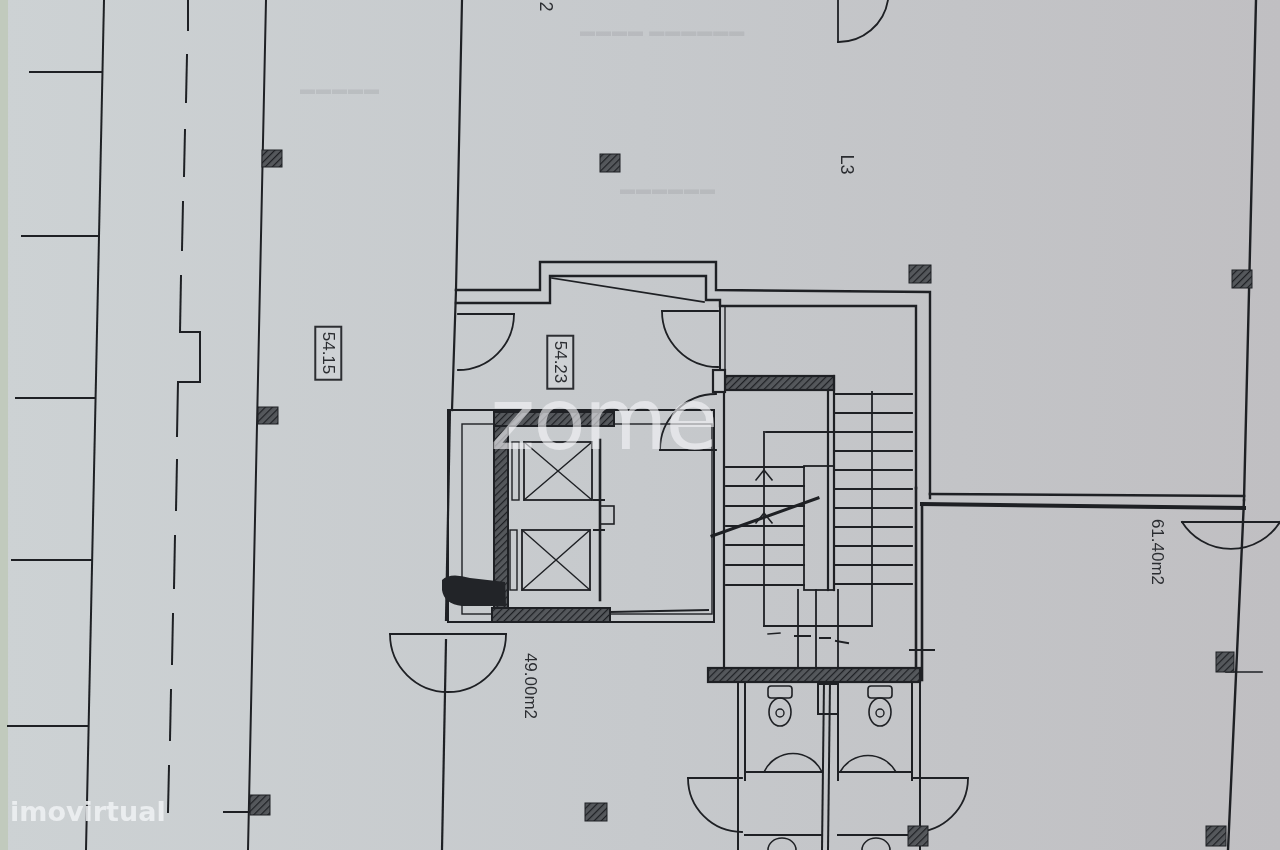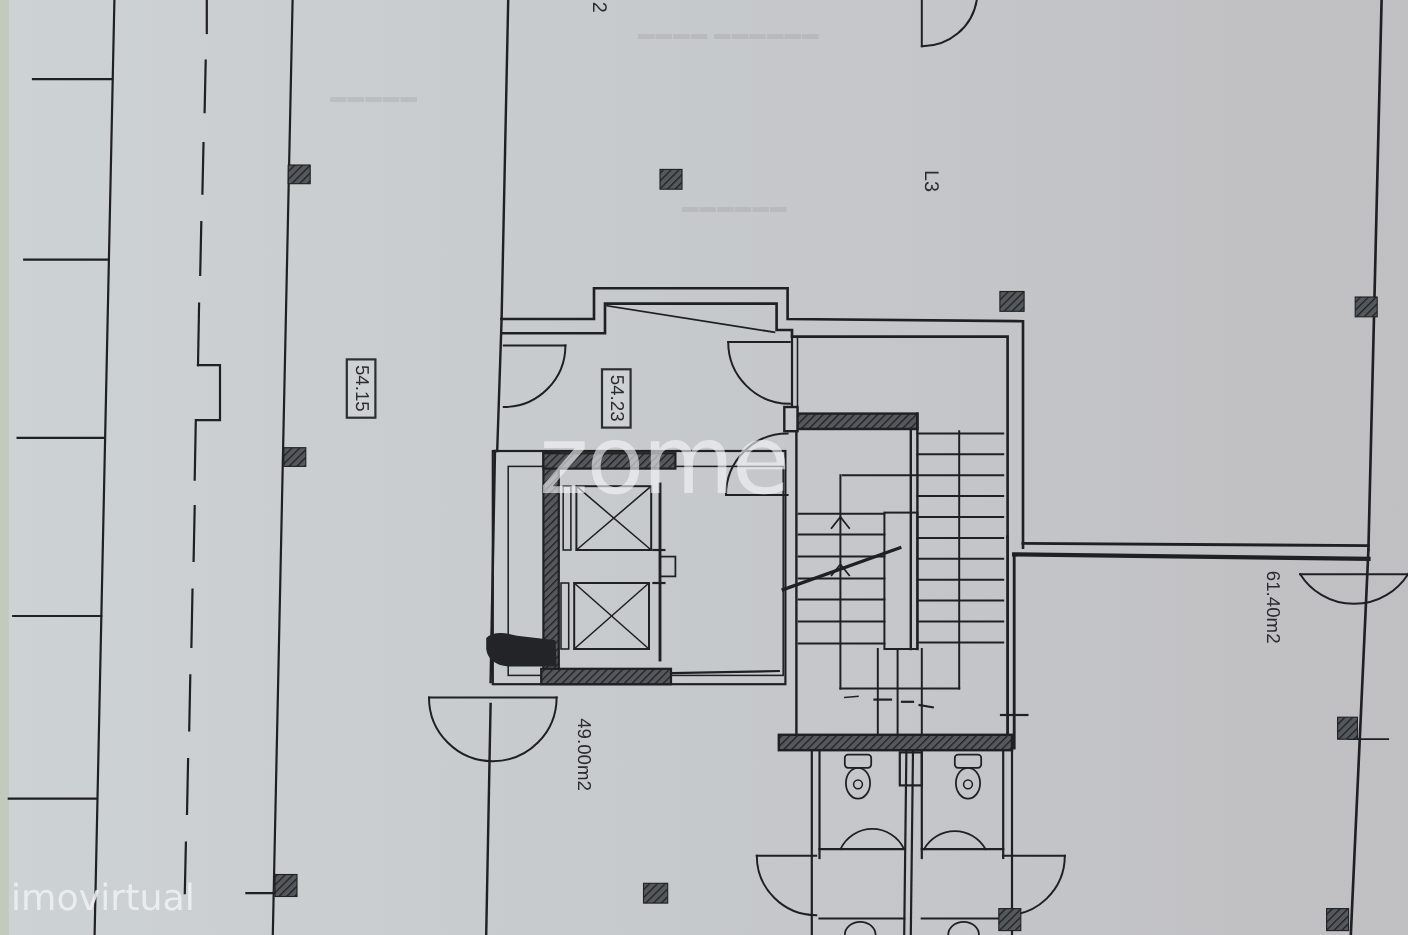--- a/index.html
+++ b/index.html
@@ -2,21 +2,21 @@
 <html><head>
   <meta charset="utf-8">
   <style>
     html, body { margin:0; padding:0; }
     body { width:1280px; height:850px; overflow:hidden; background:#c4c8cc; position:relative; font-family:"Liberation Sans", sans-serif; }
     #plan { position:absolute; left:0; top:0; width:1280px; height:850px; }
     .lbl { position:absolute; font-family:"Liberation Sans", sans-serif; color:#2a2c30; font-size:17px; white-space:nowrap; transform-origin:center center; }
     .boxed { border:2px solid #2c2e32; padding:2px 4px; background:rgba(210,213,216,0.6); }
     .rot90 { transform:rotate(90deg); }
     .watermark-zome { position:absolute; left:490px; top:376px; font-family:"DejaVu Sans", sans-serif; font-size:86px; letter-spacing:-2px; color:rgba(245,246,248,0.62); font-weight:400; pointer-events:none; line-height:1; }
-    .watermark-imo { position:absolute; left:10px; top:796px; font-family:"DejaVu Sans", sans-serif; font-size:33px; font-weight:normal; color:rgba(238,240,242,0.88); letter-spacing:0px; }
+    .watermark-imo { position:absolute; left:10px; top:796px; font-family:"DejaVu Sans", sans-serif; font-size:27px; font-weight:bold; color:rgba(238,240,242,0.88); letter-spacing:0px; }
     .faint { position:absolute; color:rgba(120,124,130,0.18); font-size:15px; font-weight:bold; letter-spacing:1px; }
     .ann { position:absolute; font-size:18px; color:#2a2c30; }
   </style>
 </head>
 <body>
 
 <svg id="plan" viewBox="0 0 1280 850" xmlns="http://www.w3.org/2000/svg">
   <defs>
     <pattern id="hatch" patternUnits="userSpaceOnUse" width="5" height="5" patternTransform="rotate(45)">
       <rect width="5" height="5" fill="#55585c"></rect>

